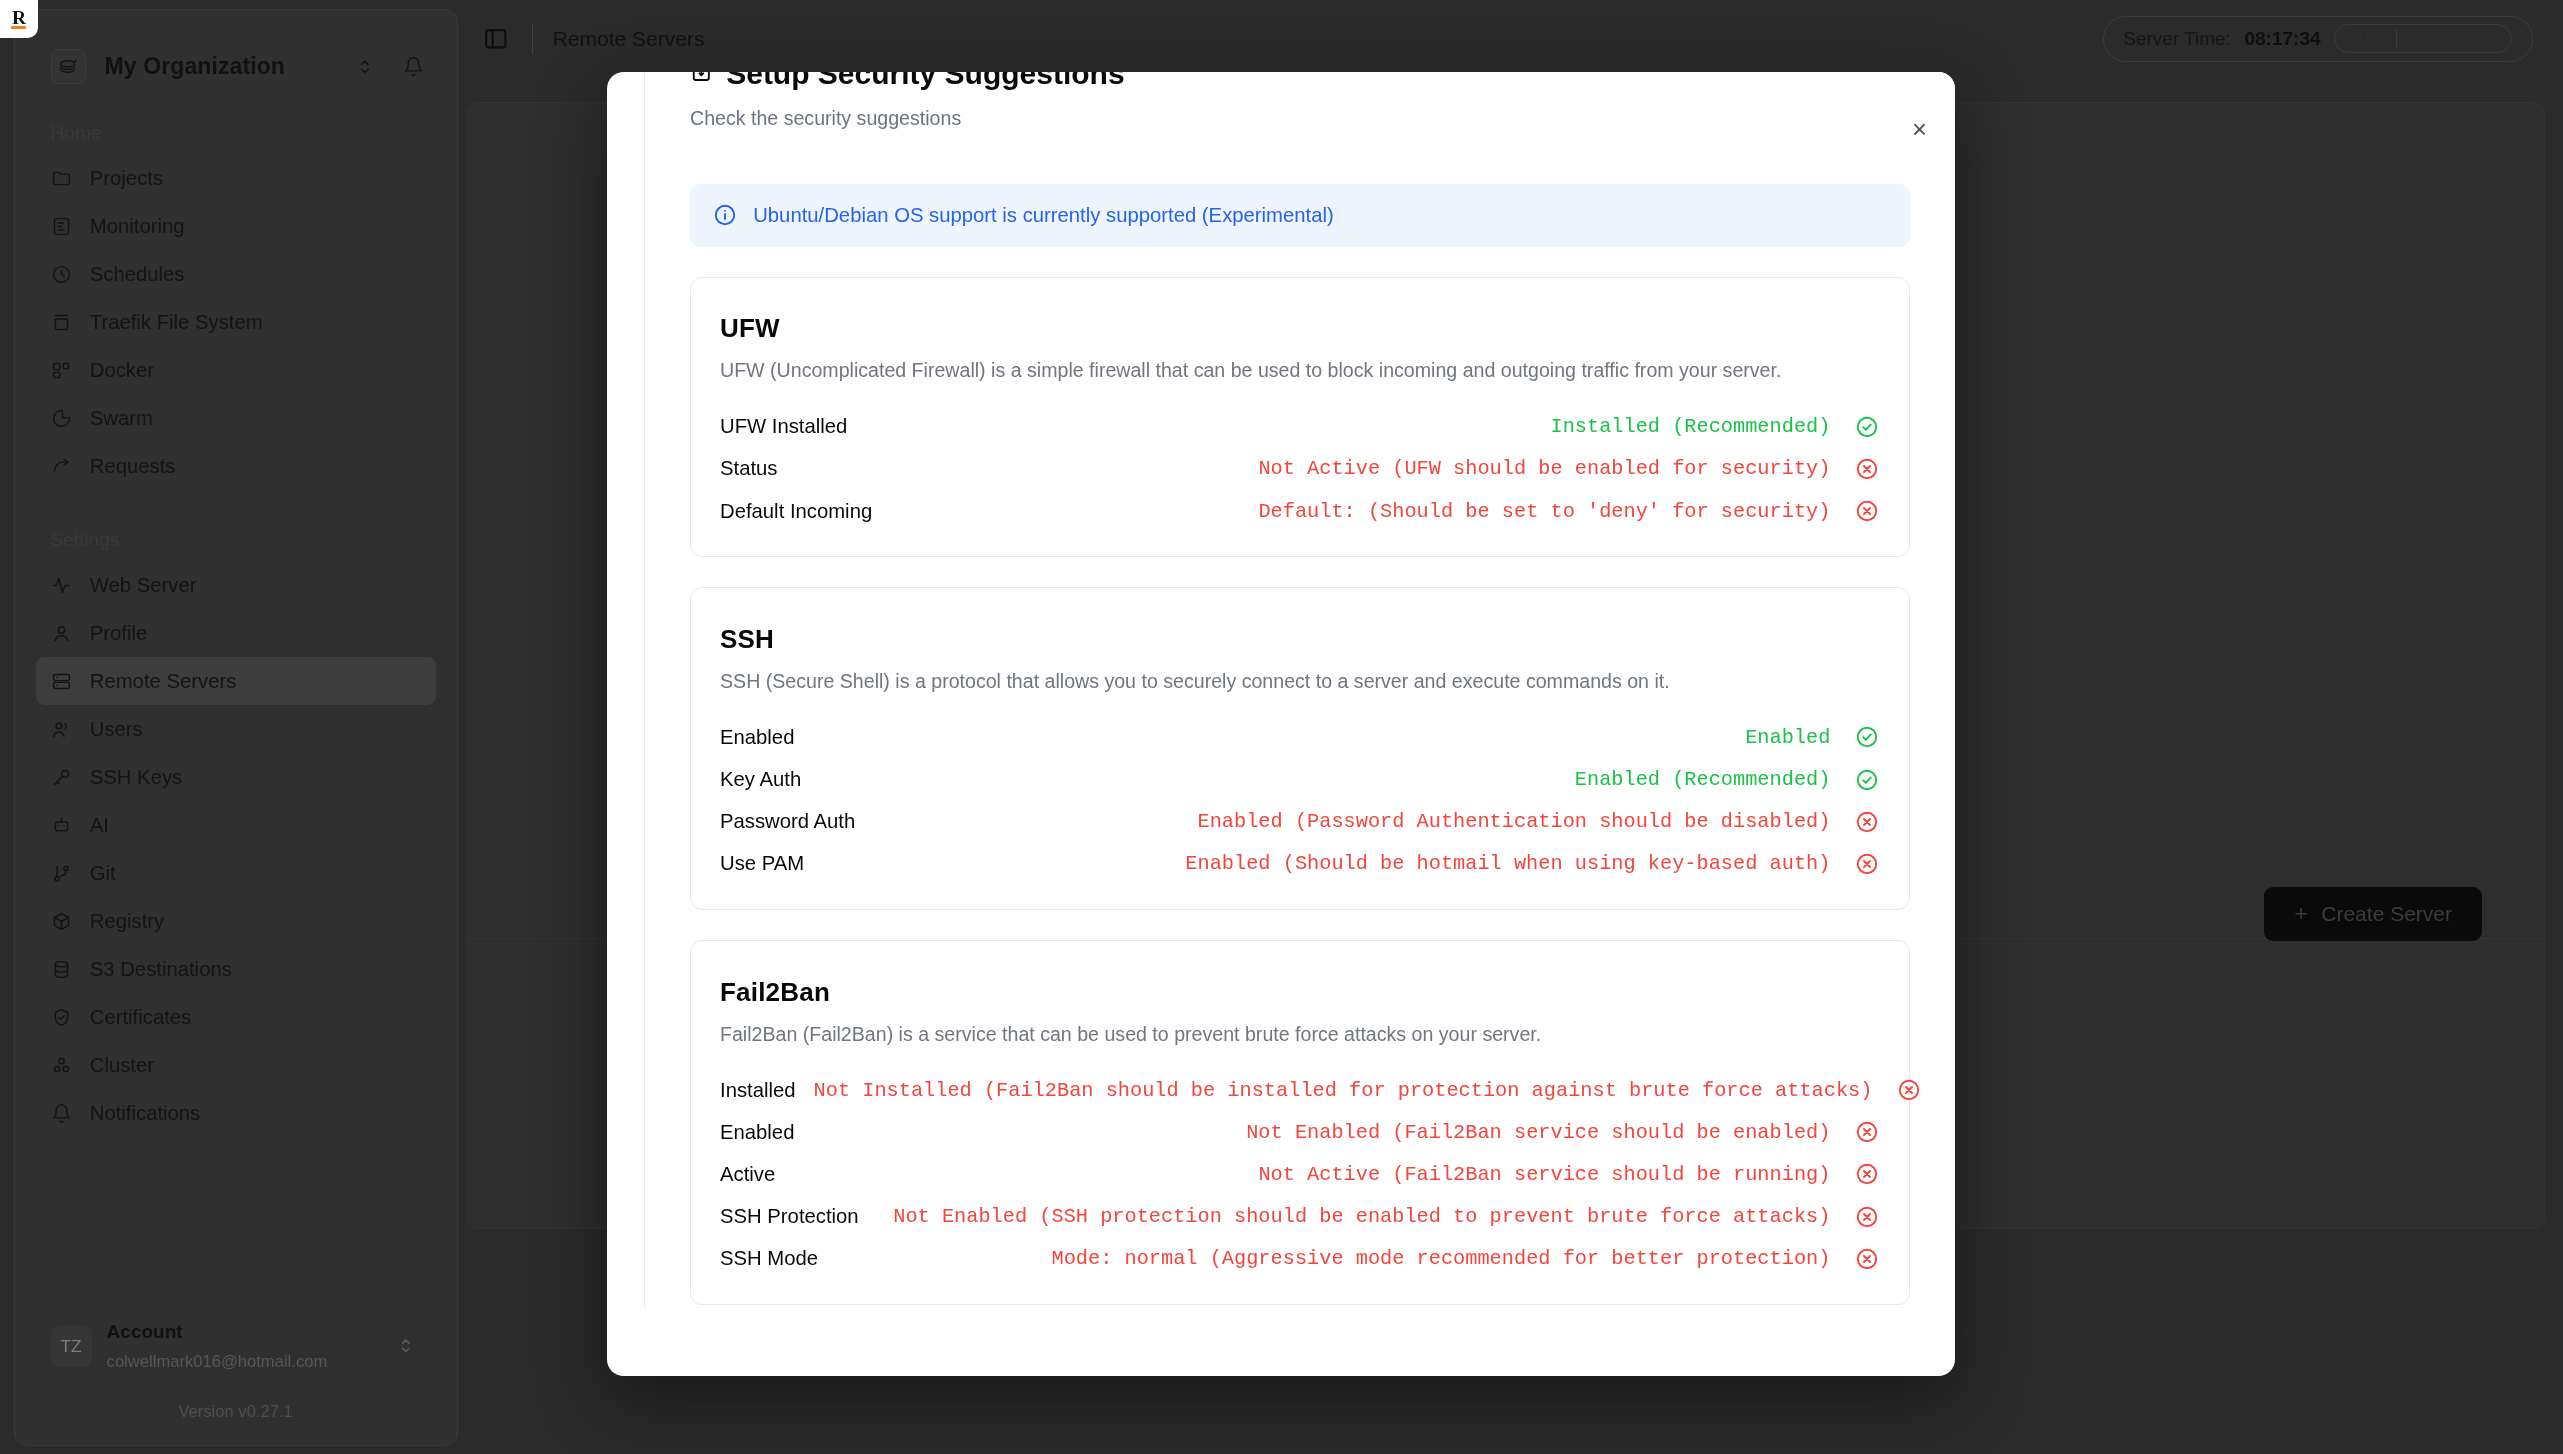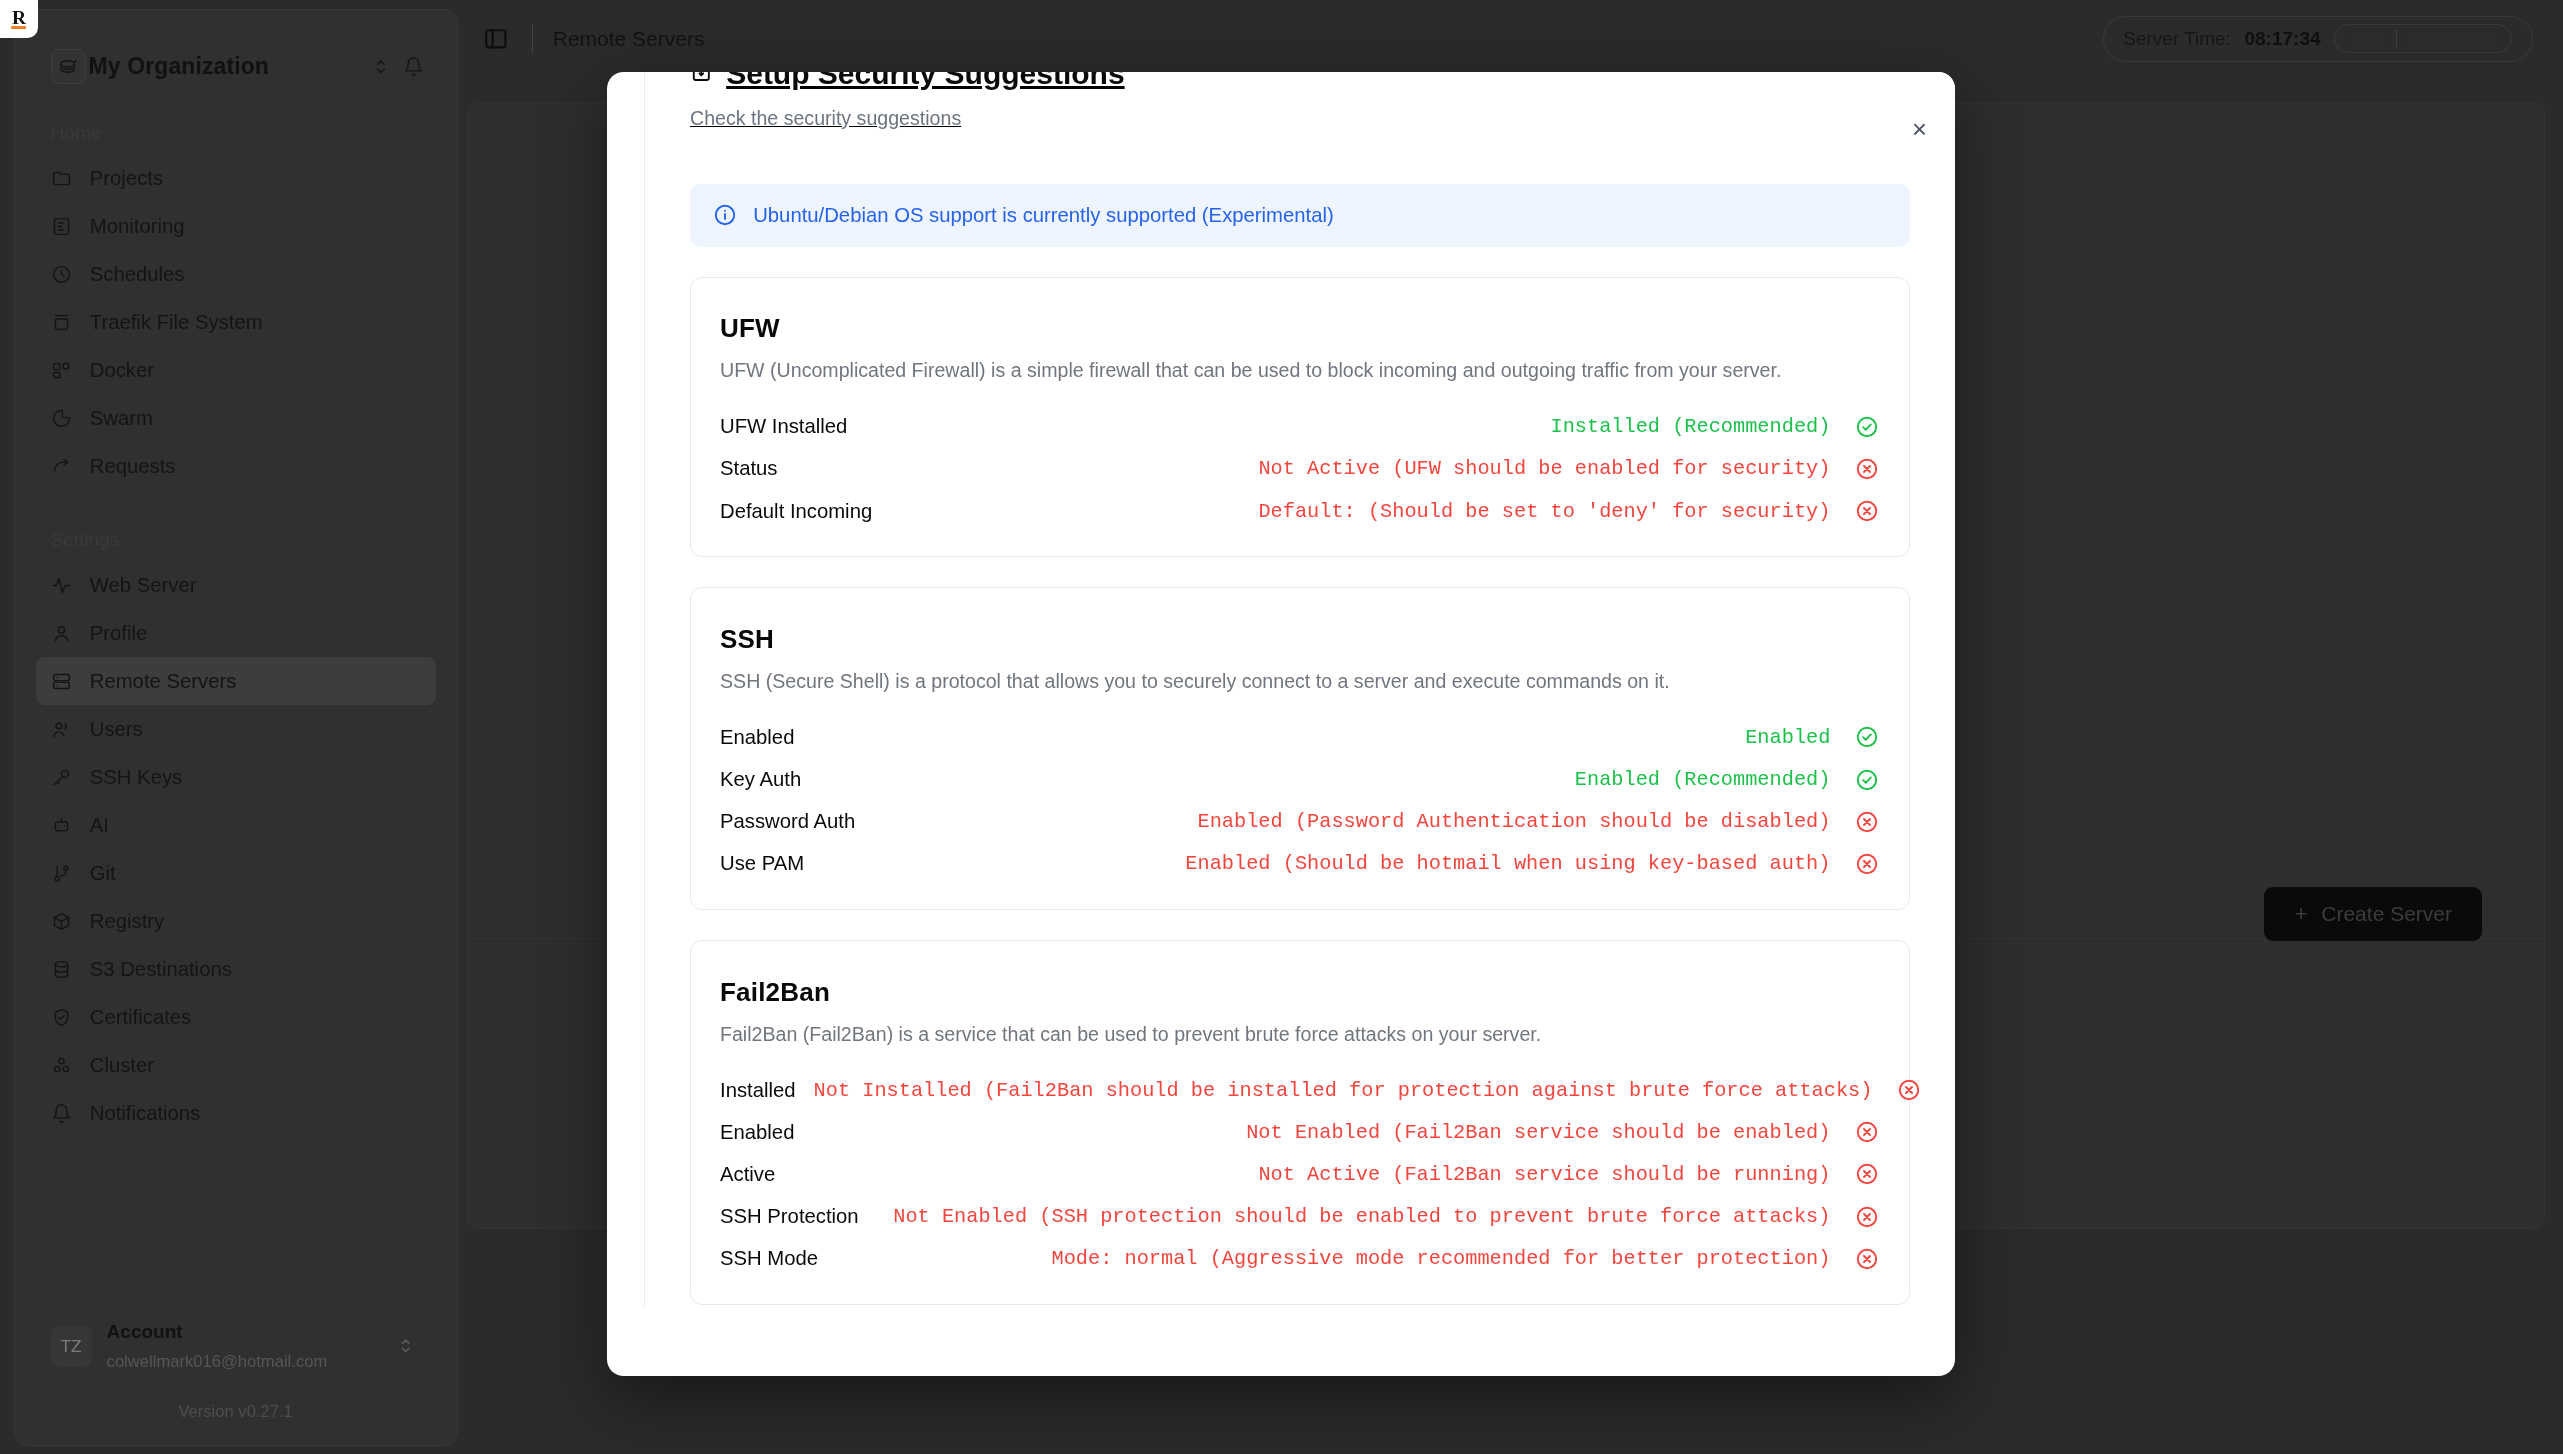--- a/index.html
+++ b/index.html
@@ -36,21 +36,21 @@
   #sidebar {
     position: absolute; left: 13.6px; top: 9px;
     width: 444px; height: 1437px;
     background: #303030;
     border: 0.8px solid #3a3a3a;
     border-radius: 13.6px;
     display: flex; flex-direction: column;
     overflow: hidden;
   }
   .org-row {
-    display: flex; align-items: center; gap: 3px;
+    display: flex; align-items: center; gap: 19px;
     padding: 39px 29px 0 36px;
   }
   .org-logo-box {
     width: 35px; height: 35px; border-radius: 7.5px;
     border: 0.8px solid #3d3d3d; background: #333;
     display: flex; align-items: center; justify-content: center;
     flex: 0 0 auto;
   }
   .org-name {
     flex: 1 1 auto; font-size: 23px; font-weight: 700; color: #111;
@@ -148,21 +148,21 @@
     overflow: hidden;
   }
   
   .modal-scroll {
     position: absolute; left: 37px; top: 0; right: 0; bottom: 68px;
     background: #fff;
     border-left: 0.8px solid #ececec;
     overflow: hidden;
   }
   .modal-head {
-    position: relative; padding: 0 45px; text-decoration: underline;
+    position: relative; padding: 0 45px;
   }
   .modal-title-row {
     display: flex; align-items: center; gap: 13.6px;
     margin-top: -13.6px;
   }
   .modal-title {
     font-size: 30px; font-weight: 700; color: #0a0a0a; line-height: 1.05;
   }
   .modal-subtitle {
     margin-top: 16.6px; font-size: 19.6px; color: #6d7480;

